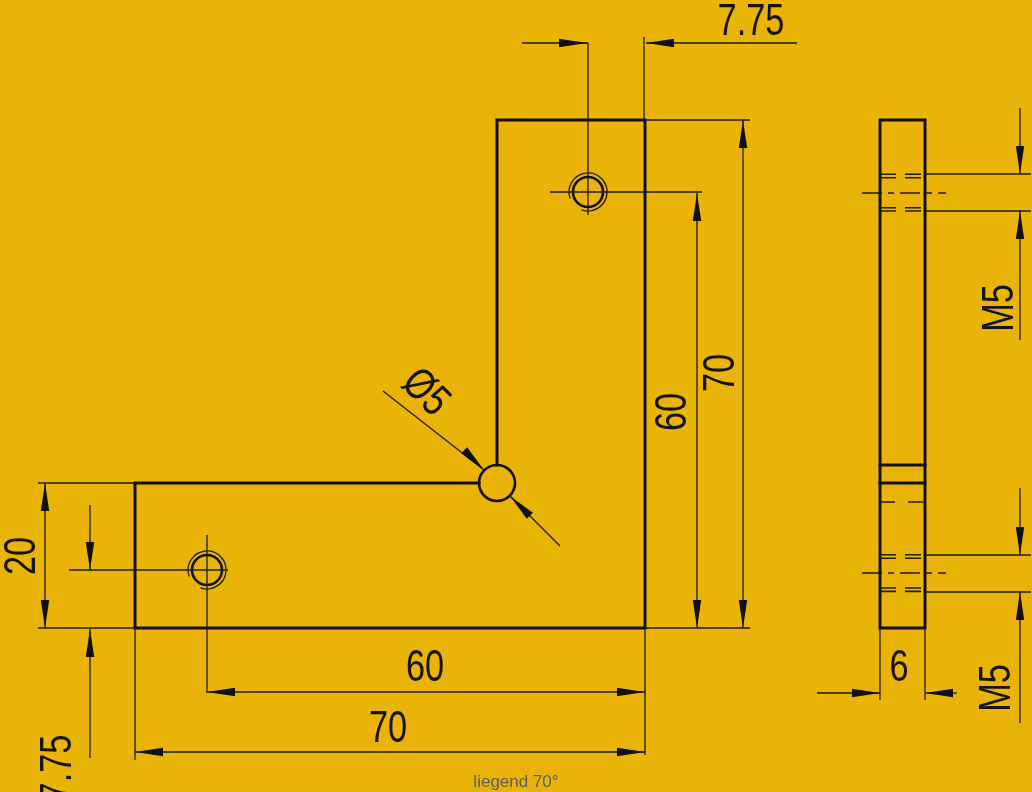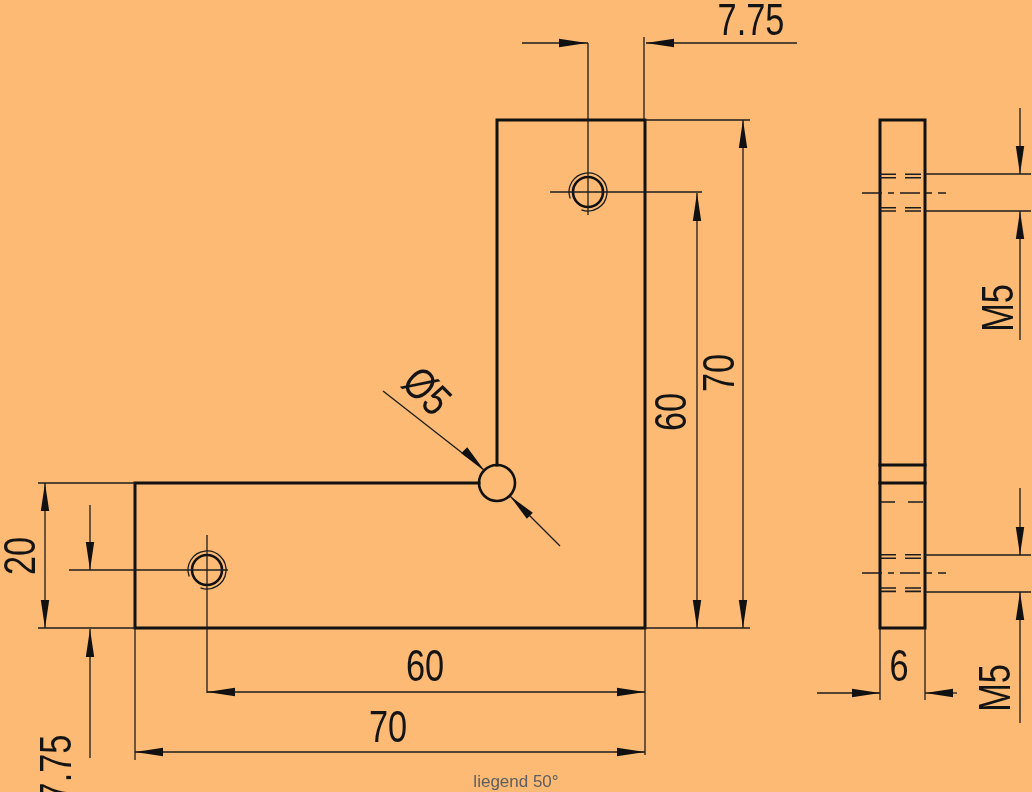--- a/index.html
+++ b/index.html
@@ -1,17 +1,17 @@
 <!DOCTYPE html>
 <html><head>
 <meta charset="utf-8">
 <style>
   html,body{margin:0;padding:0;background:#fff;}
   #stage{
-    position:relative;width:1032px;height:792px;background:#fdba74;
+    position:relative;width:1032px;height:792px;background:#eab308;
     overflow:hidden;font-family:"Liberation Sans",sans-serif;
   }
   #stage svg{position:absolute;left:0;top:0;}
   .dim{
     position:absolute;font-size:44px;color:#141414;line-height:1;white-space:nowrap;
     transform:translate(-50%,-50%) scaleX(0.78);
   }
   .rot90{transform:translate(-50%,-50%) rotate(-90deg) scaleX(0.78);}
   .rot45{transform:translate(-50%,-50%) rotate(45deg) scaleX(0.80);}
   .caption{
@@ -156,14 +156,14 @@
   <div class="dim" style="left:388px;top:727px;">70</div>
 
   <div class="dim rot45" style="left:427px;top:391px;">Ø5</div>
 
   <div class="dim rot90" style="left:998px;top:308px;">M5</div>
 
   <div class="dim rot90" style="left:995px;top:688px;">M5</div>
 
   <div class="dim" style="left:899px;top:666px;">6</div>
 
-  <div class="caption" style="left:516px;top:781px;">liegend 50°</div>
+  <div class="caption" style="left:516px;top:781px;">liegend 70°</div>
 </div>
 
 </body></html>

